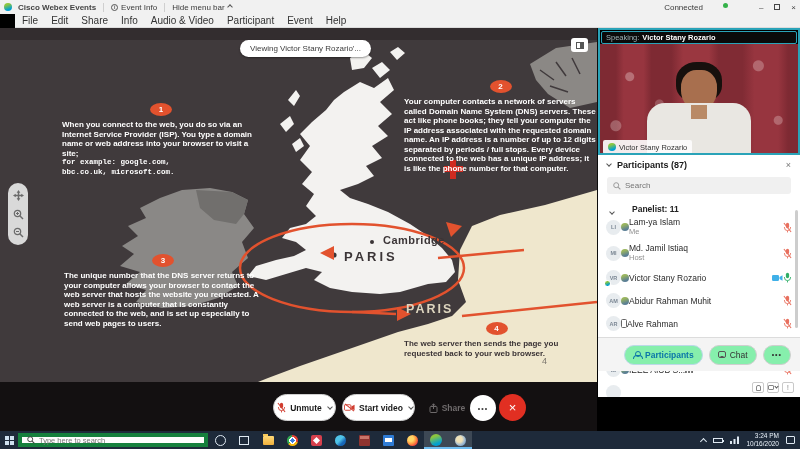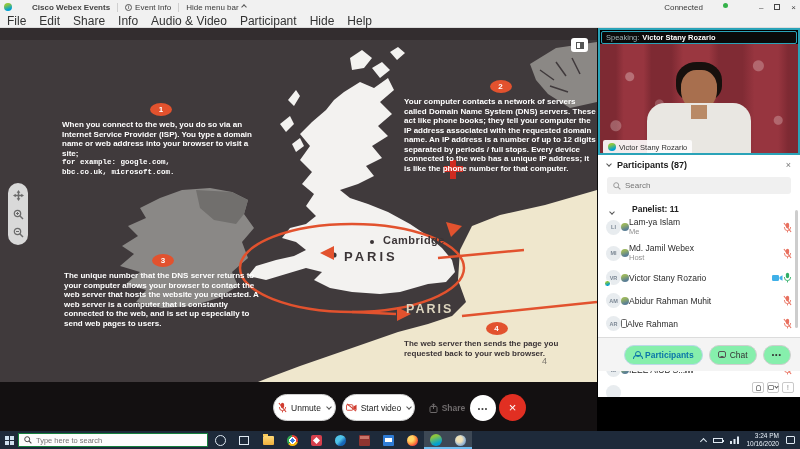--- a/index.html
+++ b/index.html
@@ -2,32 +2,32 @@
 <html><head>
 <meta charset="utf-8">
 <style>
   *{box-sizing:border-box;margin:0;padding:0}
   html,body{width:800px;height:449px}
   body{position:relative;overflow:hidden;background:#000;font-family:"Liberation Sans","DejaVu Sans",sans-serif;-webkit-font-smoothing:antialiased}
 
   
   #titlebar{position:absolute;top:0;left:0;right:0;height:14px;background:#f1f1f1;display:flex;align-items:center;font-size:8px;color:#3a3a3a;padding:0 4px;z-index:30}
   .wbx-ball{width:8px;height:8px;border-radius:50%;background:linear-gradient(160deg,#8dc63f 25%,#00a0d1 75%);display:inline-block}
-  #titlebar .t-app{margin-left:20px;font-weight:bold;color:#444}
+  #titlebar .t-app{margin-left:6px;font-weight:bold;color:#444}
   .t-sep{width:1px;height:9px;background:#cfcfcf;margin:0 7px}
   .info-ic{width:7px;height:7px;border:1px solid #555;border-radius:50%;font-size:5px;line-height:5px;text-align:center;color:#555;display:inline-block;margin-right:3px;font-weight:bold}
   .chev{display:inline-block;width:4px;height:4px;border-left:1.2px solid #555;border-bottom:1.2px solid #555}
   .chev.up{transform:rotate(135deg);margin-left:3px}
   .chev.down{transform:rotate(-45deg);margin-top:-2px}
   #titlebar .t-right{margin-left:auto;display:flex;gap:23px}
   .green-dot{width:5px;height:5px;border-radius:50%;background:#35b24a;display:inline-block;margin-left:4px}
   .winctl{display:flex;align-items:center;gap:11px;margin-left:8px;color:#444}
   .winctl .max-box{width:6px;height:6px;border:1px solid #444}
   
-  #menubar{position:absolute;top:14px;left:0;right:0;height:14px;background:#f1f1f1;border-bottom:1px solid #dcdcdc;display:flex;align-items:center;gap:13px;padding:0 7px;font-size:12px;color:#333;z-index:30}
+  #menubar{position:absolute;top:14px;left:15px;right:0;height:14px;background:#f1f1f1;border-bottom:1px solid #dcdcdc;display:flex;align-items:center;gap:13px;padding:0 7px;font-size:10px;color:#333;z-index:30}
 
   
   #stage{position:absolute;top:28px;left:0;width:597px;height:403px;background:#332d2f;overflow:hidden}
   #slide{position:absolute;top:12px;left:0;width:597px;height:342px;background:#403a3c;overflow:hidden}
   #slide svg.map{position:absolute;inset:0}
   .note{position:absolute;color:#fff;font-size:8px;font-weight:bold;line-height:9.5px;text-align:left}
   .note .badge{display:block;margin:0 auto 4px;width:22px;height:13px;border-radius:50%;background:#e2522e;color:#fff;font-size:8px;line-height:13px;text-align:center;font-weight:bold}
   .note .mono{font-family:"Liberation Mono","DejaVu Sans Mono",monospace;font-size:7.5px;white-space:pre-line;font-weight:bold}
   #note1{left:62px;top:63px;width:198px}
   #note2{left:404px;top:40px;width:193px}
@@ -39,21 +39,21 @@
   #lbl-london{left:344px;top:209px;font-size:13px;letter-spacing:3px}
   #lbl-paris{left:406px;top:262px;font-size:12.5px;letter-spacing:2px;color:#ddd5bf}
   #viewing-pill{position:absolute;left:240px;top:12px;height:17px;background:#fff;border-radius:9px;display:flex;align-items:center;padding:0 10px;font-size:8px;color:#3c3c3c;box-shadow:0 1px 2px rgba(0,0,0,.4)}
   #layout-btn{position:absolute;right:9px;top:10px;width:17px;height:14px;background:#fff;border-radius:3px;display:flex;align-items:center;justify-content:center}
   #layout-btn .lay{width:8px;height:7px;border:1px solid #555;position:relative}
   #layout-btn .lay::after{content:"";position:absolute;right:0;top:0;bottom:0;width:3px;background:#555}
   #side-tools{position:absolute;left:8px;top:155px;width:20px;height:62px;background:#d9d9d9;border-radius:10px;display:flex;flex-direction:column;align-items:center;justify-content:space-evenly}
   #side-tools svg{display:block}
   #stage-bottom{position:absolute;left:0;right:0;bottom:0;height:49px;background:#131011}
   
-  .ctl-pill{position:absolute;top:366px;height:27px;background:#fff;border:1px solid #cfcfcf;border-radius:14px;display:flex;align-items:center;justify-content:center;gap:4px;font-size:8.5px;color:#1a1a1a;font-weight:normal}
+  .ctl-pill{position:absolute;top:366px;height:27px;background:#fff;border:1px solid #cfcfcf;border-radius:14px;display:flex;align-items:center;justify-content:center;gap:4px;font-size:8.5px;color:#1a1a1a;font-weight:bold}
   #unmute-btn{left:273px;width:63px}
   #startvideo-btn{left:342px;width:73px}
   #share-btn{position:absolute;top:366px;left:423px;width:48px;height:27px;display:flex;align-items:center;justify-content:center;gap:4px;font-size:8.5px;color:#6e6a6b;font-weight:bold}
   #more-ctl-btn{position:absolute;top:367px;left:470px;width:26px;height:26px;border-radius:50%;background:#fff;display:flex;align-items:center;justify-content:center;color:#444;font-size:7px;letter-spacing:1px;font-weight:bold}
   #leave-btn{position:absolute;top:366px;left:499px;width:27px;height:27px;border-radius:50%;background:#e12f22;color:#fff;display:flex;align-items:center;justify-content:center;font-size:13px}
   .ctl-chev{width:4px;height:4px;border-left:1.2px solid #555;border-bottom:1.2px solid #555;transform:rotate(-45deg);margin-left:2px;margin-top:-2px}
 
   
   #rightpanel{position:absolute;top:28px;left:597px;width:203px;height:343px;background:#fff;border-left:1px solid #0c0c0c}
   #video{position:absolute;top:0;left:0;right:0;height:127px;background:#000;border:2px solid #2aa3b8;overflow:hidden}
@@ -106,21 +106,21 @@
   .person-ic::before{content:"";position:absolute;left:2px;top:0;width:4px;height:4px;border-radius:50%;border:1px solid currentColor}
   .person-ic::after{content:"";position:absolute;left:0;bottom:0;width:8px;height:3px;border:1px solid currentColor;border-bottom:0;border-radius:4px 4px 0 0}
   .bubble-ic{width:8px;height:7px;border:1px solid #555;border-radius:2px;position:relative}
   .bubble-ic::after{content:"";position:absolute;left:1px;bottom:-3px;border:2px solid transparent;border-top-color:#555}
 
   
   #taskbar{position:absolute;left:0;right:0;bottom:0;height:18px;background:#1e2a3a;display:flex;align-items:center;z-index:40}
   #start-btn{width:18px;height:18px;display:flex;align-items:center;justify-content:center}
   .win-logo{width:9px;height:9px;display:grid;grid-template-columns:4px 4px;grid-template-rows:4px 4px;gap:1px}
   .win-logo i{background:#cfe0ef}
-  #tb-search{width:190px;height:14px;background:#fdfdfd;border:1px solid #15803d;display:flex;align-items:center;gap:4px;padding:0 5px}
+  #tb-search{width:190px;height:14px;background:#fdfdfd;border:4px solid #15803d;display:flex;align-items:center;gap:4px;padding:0 5px}
   #tb-search input{border:0;outline:none;font-size:7.5px;color:#444;width:150px;background:transparent;font-family:inherit}
   .tb-slot{width:24px;height:18px;display:flex;align-items:center;justify-content:center;position:relative}
   .tb-ico{width:11px;height:11px}
   .tb-slot.webex,.tb-slot.globe-browser{background:rgba(255,255,255,.14);box-shadow:inset 0 -2px 0 #6fbdf2}
   .tb-ico.cortana{border:1.5px solid #dfe9f2;border-radius:50%;background:transparent}
   .tb-ico.taskview{width:10px;height:9px;border:1px solid #dfe9f2}
   .tb-ico.explorer{height:9px;background:linear-gradient(#ffd978,#f0b03c);border-radius:1px;position:relative}
   .tb-ico.explorer::before{content:"";position:absolute;top:-2px;left:0;width:5px;height:2px;background:#f8c95a}
   .tb-ico.chrome{border-radius:50%;background:radial-gradient(circle at 50% 50%,#3a7de0 0 2.2px,#fff 2.2px 3.4px,transparent 3.4px),conic-gradient(#e84335 0 30%,#f7b910 30% 63%,#34a853 63%)}
   .tb-ico.photos{background:#d6404d;border-radius:2px;position:relative}
@@ -170,21 +170,21 @@
     <span class="menu-item">Edit</span>
 
     <span class="menu-item">Share</span>
 
     <span class="menu-item">Info</span>
 
     <span class="menu-item">Audio &amp; Video</span>
 
     <span class="menu-item">Participant</span>
 
-    <span class="menu-item">Hide</span>
+    <span class="menu-item">Event</span>
 
     <span class="menu-item">Help</span>
 
 </div>
 
 <div id="stage">
   <div id="slide">
     <svg class="map" viewBox="0 0 597 342">
 
       <path fill="#efe7cd" d="M597,150 L545,165 L500,175 L472,186 L460,210 L458,240 L466,262 L452,276 L428,284 L398,292 L352,308 L300,326 L268,338 L258,342 L597,342 Z"></path>
@@ -236,20 +236,23 @@
     <div class="note" id="note4">
       <span class="badge">4</span>
       <div>The web server then sends the page you requested back to your web browser.</div>
     </div>
     <span id="page-num">4</span>
     <span class="maplabel" id="lbl-cambridge">Cambridge</span>
     <span class="maplabel" id="lbl-london">PARIS</span>
     <span class="maplabel" id="lbl-paris">PARIS</span>
   </div>
 
+  <div id="viewing-pill">
+    <span>Viewing Victor Stany Rozario'...</span>
+  </div>
   <div id="layout-btn">
       <span class="lay"></span>
     </div>
 
   <div id="side-tools">
     <svg width="11" height="11" viewBox="0 0 12 12">
         <path fill="#6b6b6b" d="M6 0 L8 3 H6.8 V5.2 H9 V4 L12 6 L9 8 V6.8 H6.8 V9 H8 L6 12 L4 9 H5.2 V6.8 H3 V8 L0 6 L3 4 V5.2 H5.2 V3 H4 Z"></path>
       </svg>
     <svg width="11" height="11" viewBox="0 0 11 11">
         <circle cx="4.5" cy="4.5" r="3.2" fill="none" stroke="#6b6b6b" stroke-width="1.2"></circle>
@@ -362,21 +365,21 @@
       </div>
 
       <div class="p-row">
         <span class="avatar">
           <span>MI</span>
 
         </span>
         <span class="dev webexball"></span>
 
         <span class="p-names">
-          <span class="p-name">Md. Jamil Webex</span>
+          <span class="p-name">Md. Jamil Istiaq</span>
           <span class="p-sub">Host</span>
         </span>
 
         <span class="spacer"></span>
 
         <span class="mic muted">
           <svg width="9" height="11" viewBox="0 0 10 12">
             <rect x="3.2" y="0.8" width="3.6" height="6" rx="1.8" fill="currentColor"></rect>
             <path d="M1.5 5.5a3.5 4 0 0 0 7 0" fill="none" stroke="currentColor" stroke-width="1"></path>
             <line x1="5" y1="9.5" x2="5" y2="11.5" stroke="currentColor" stroke-width="1"></line>

